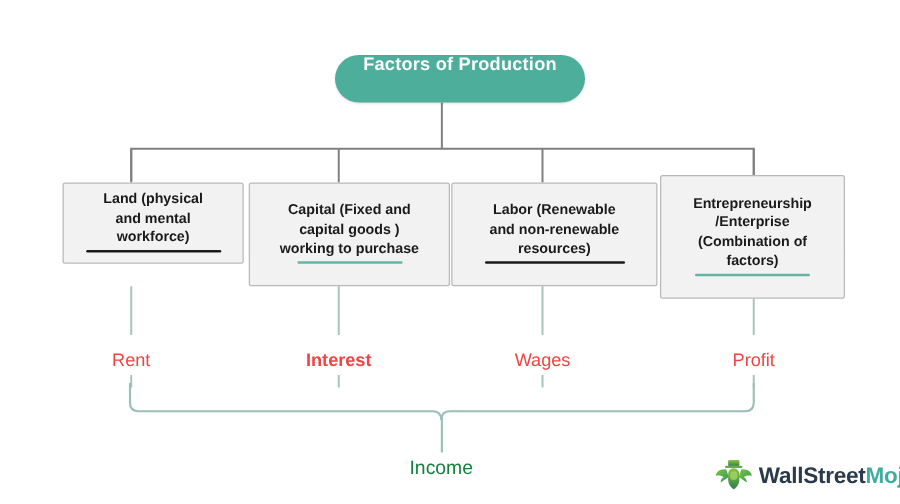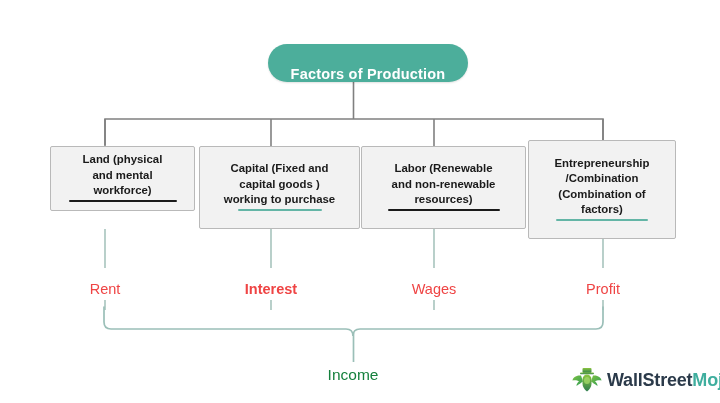--- a/index.html
+++ b/index.html
@@ -22,21 +22,21 @@
   
   .root-node {
     position: absolute;
     left: 268px;
     top: 44px;
     width: 200px;
     height: 38px;
     background: #4CAE9B;
     border-radius: 19px;
     display: flex;
-    align-items: flex-end;
+    align-items: flex-start;
     justify-content: center;
     box-shadow: 0 1px 2px rgba(0,0,0,0.12);
   }
   .root-node-label {
     color: #ffffff;
     font-size: 14.5px;
     font-weight: bold;
     letter-spacing: 0.2px;
     white-space: nowrap;
   }
@@ -183,21 +183,21 @@
 
   <div class="factor-box" style="left:361px; top:146px; width:165px; height:83px;">
     <div class="factor-text">Labor (Renewable</div>
     <div class="factor-text">and non-renewable</div>
     <div class="factor-text">resources)</div>
     <div class="factor-underline ul-dark" style="width:112px;"></div>
   </div>
 
   <div class="factor-box" style="left:528px; top:140px; width:148px; height:99px;">
     <div class="factor-text">Entrepreneurship</div>
-    <div class="factor-text">/Combination</div>
+    <div class="factor-text">/Enterprise</div>
     <div class="factor-text">(Combination of</div>
     <div class="factor-text">factors)</div>
     <div class="factor-underline ul-teal" style="width:92px;"></div>
   </div>
 
   <div class="payment-label" style="left:105px; top:281px;">Rent</div>
   <div class="payment-label" style="left:271px; top:281px;font-weight:bold;">Interest</div>
   <div class="payment-label" style="left:434px; top:281px;">Wages</div>
   <div class="payment-label" style="left:603px; top:281px;">Profit</div>
 

